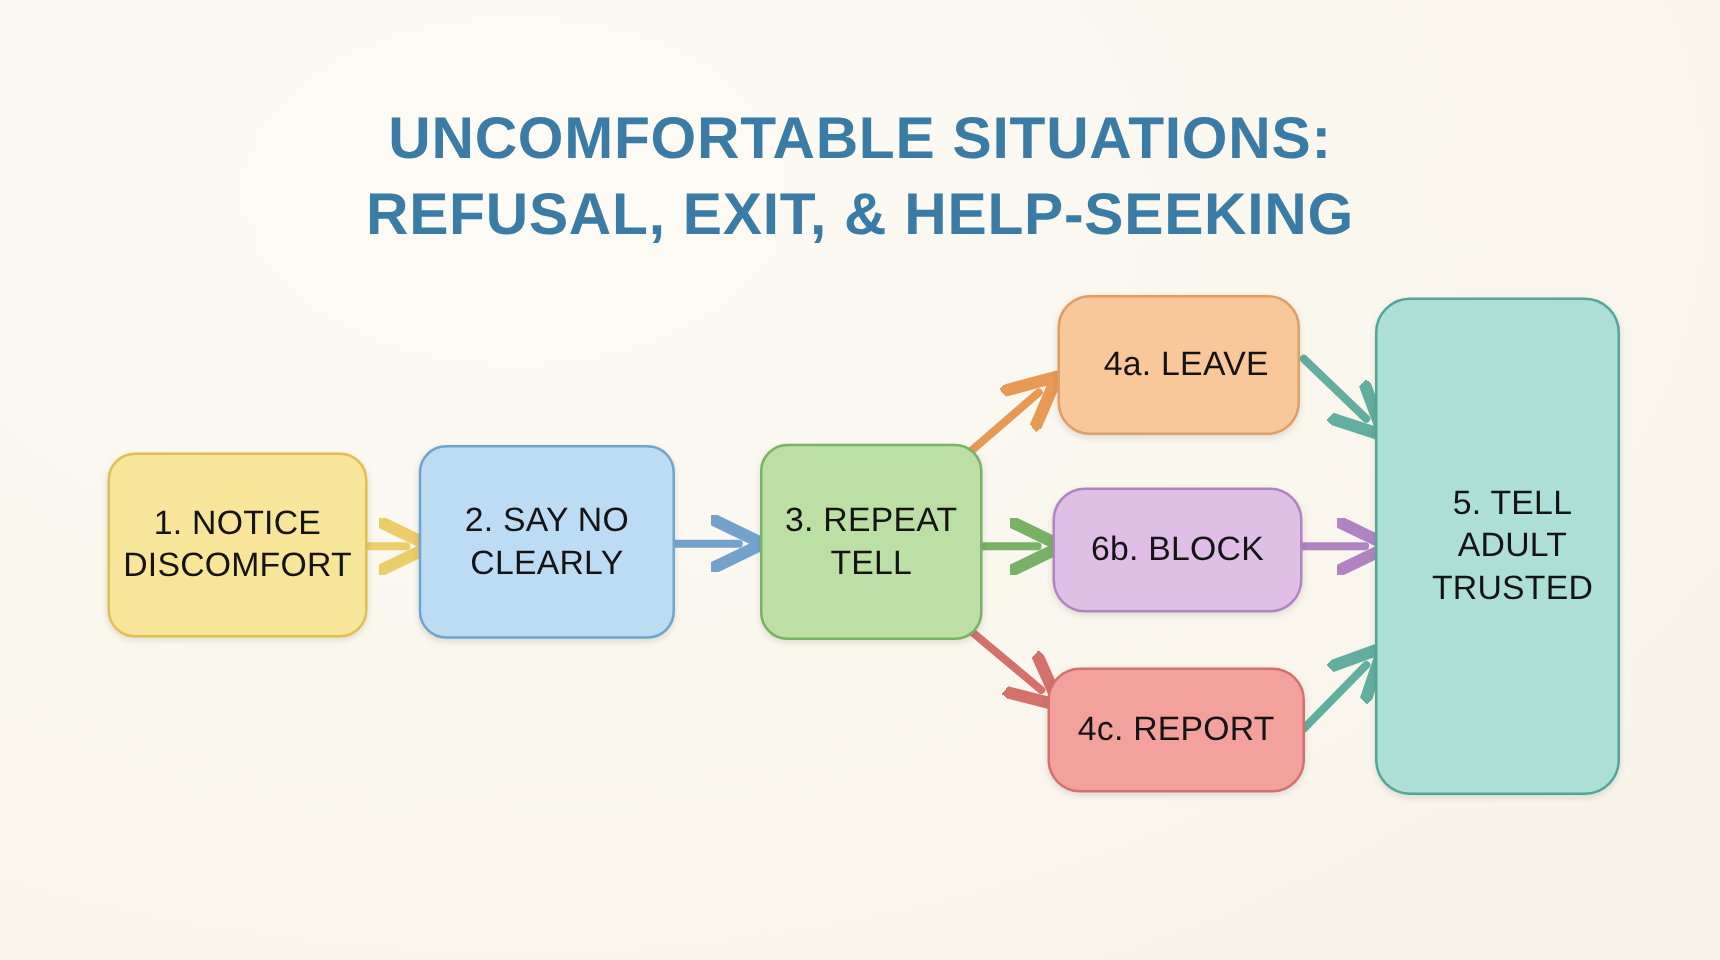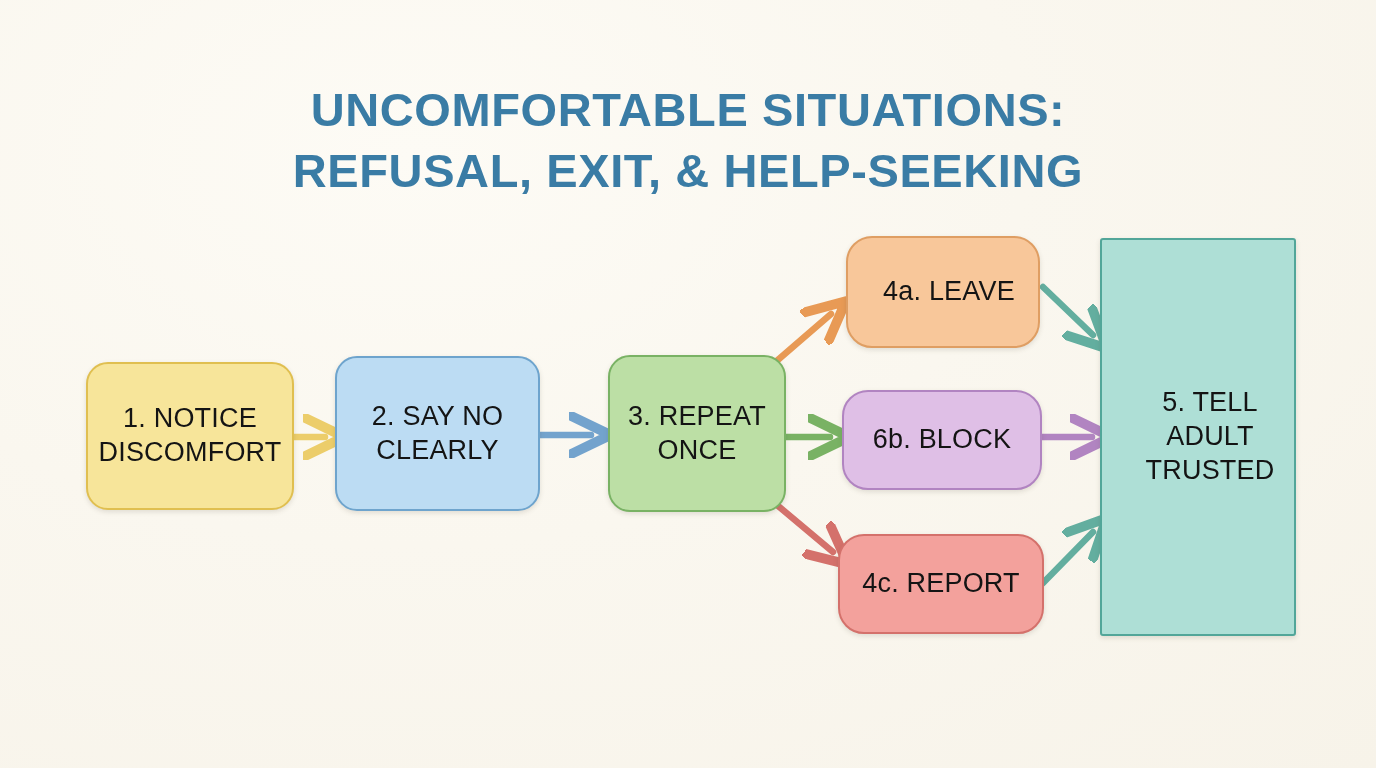--- a/index.html
+++ b/index.html
@@ -68,21 +68,21 @@
     font-family: "Liberation Sans", sans-serif;
   }
   .node .txt { display: block; }
 
   #node-1 { left: 86px;   top: 362px; width: 208px; height: 148px; }
   #node-2 { left: 335px;  top: 356px; width: 205px; height: 155px; }
   #node-3 { left: 608px;  top: 355px; width: 178px; height: 157px; }
   #node-4a { left: 846px; top: 236px; width: 194px; height: 112px; border-radius: 26px; }
   #node-4b { left: 842px; top: 390px; width: 200px; height: 100px; border-radius: 26px; }
   #node-4c { left: 838px; top: 534px; width: 206px; height: 100px; border-radius: 26px; }
-  #node-5  { left: 1100px; top: 238px; width: 196px; height: 398px; border-radius: 3px; padding-left: 36px; }
+  #node-5  { left: 1100px; top: 238px; width: 196px; height: 398px; border-radius: 28px; padding-left: 36px; }
 </style>
 </head>
 <body>
 
 <div id="canvas">
 
   <div id="title">
     <span class="ln">UNCOMFORTABLE SITUATIONS:</span>
     <span class="ln">REFUSAL, EXIT, &amp; HELP-SEEKING</span>
   </div>
@@ -142,21 +142,21 @@
   <div class="node" id="node-2" style="background:#bcdcf3; border-color:#6ea4cd;">
     <div>
       <span class="txt">2. SAY NO</span>
       <span class="txt">CLEARLY</span>
     </div>
   </div>
 
   <div class="node" id="node-3" style="background:#bcdfa5; border-color:#79b264;">
     <div>
       <span class="txt">3. REPEAT</span>
-      <span class="txt">ONCE</span>
+      <span class="txt">TELL</span>
     </div>
   </div>
 
   <div class="node" id="node-4a" style="background:#f8c79a; border-color:#df9e63;padding-left:24px;">
     <span class="txt">4a. LEAVE</span>
   </div>
 
   <div class="node" id="node-4b" style="background:#dfbfe6; border-color:#b184c1;">
     <span class="txt">6b. BLOCK</span>
   </div>

